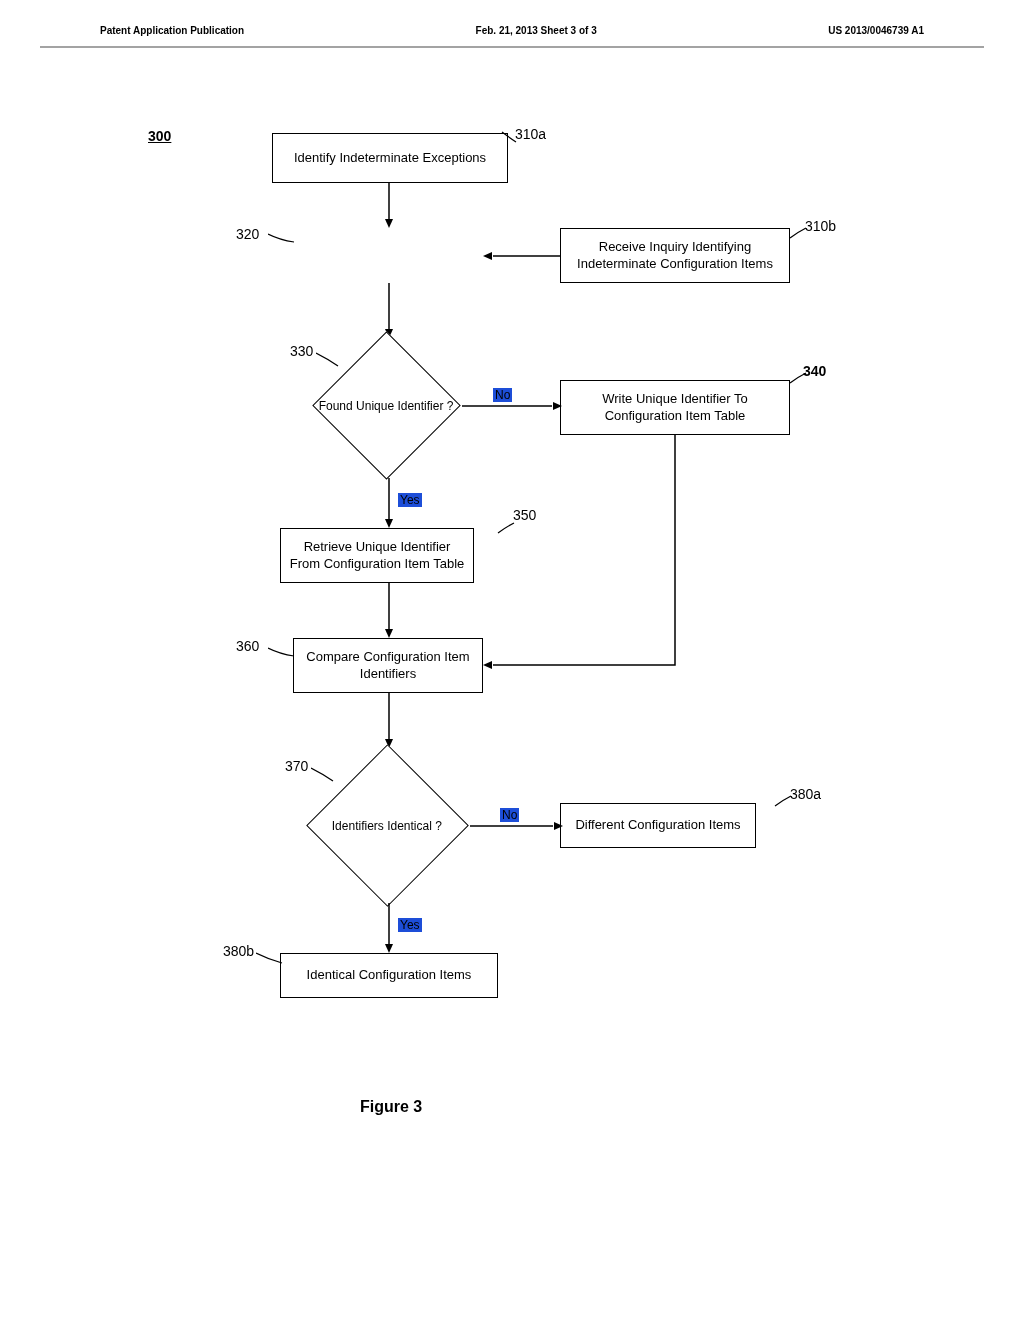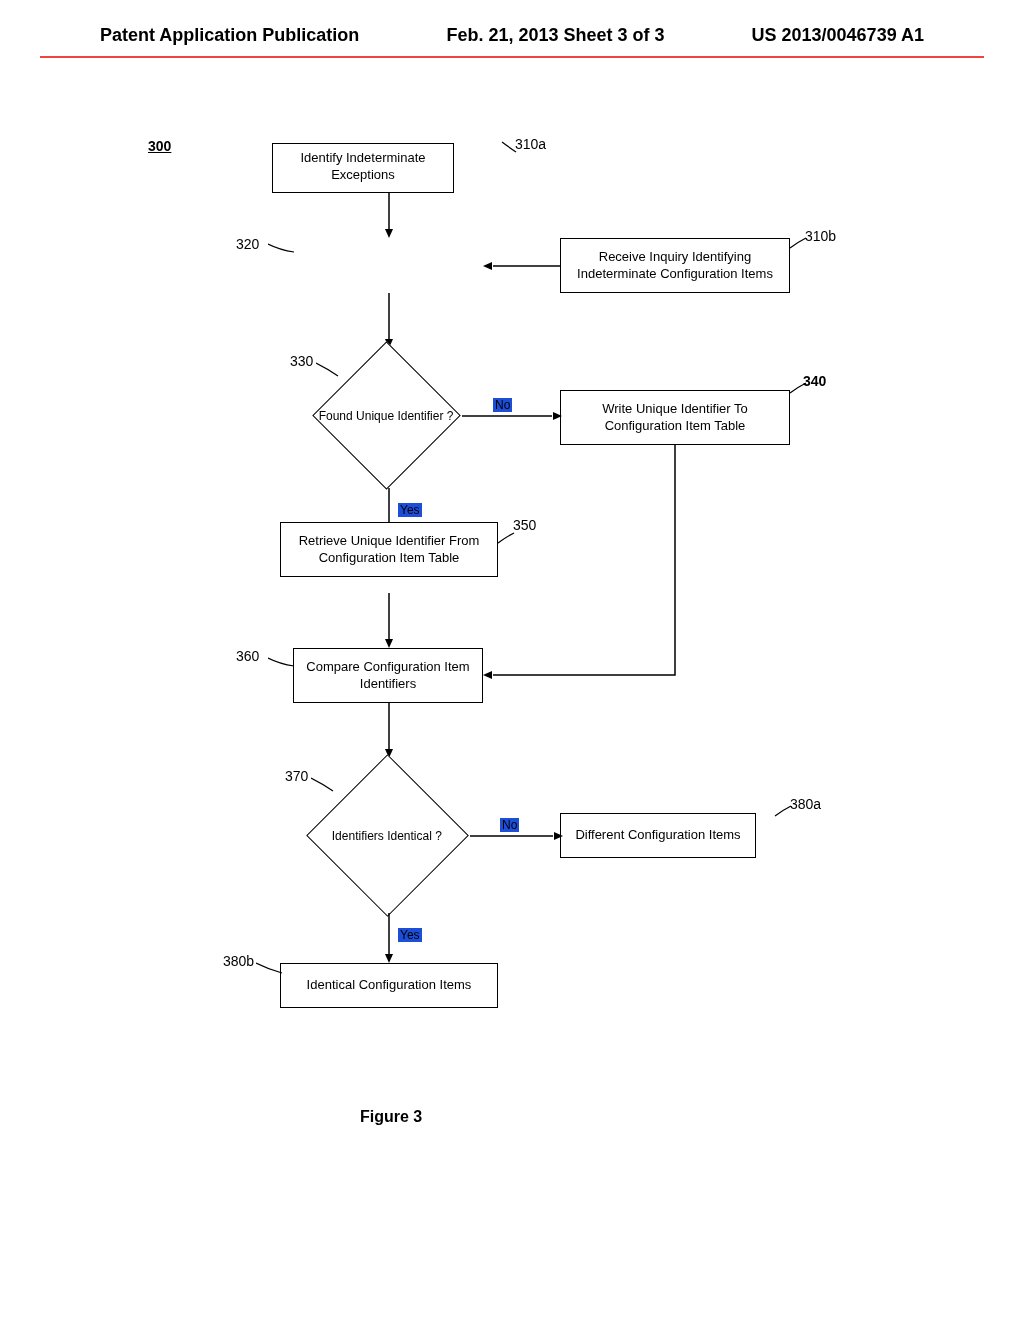--- a/index.html
+++ b/index.html
@@ -7,23 +7,23 @@
       font-family: Arial, sans-serif; 
       background: white;
       width: 1024px;
       height: 1320px;
       position: relative;
     }
     .header {
       display: flex;
       justify-content: space-between;
       padding: 25px 60px 10px 60px;
-      font-size: 18px;
+      font-size: 10px;
       font-weight: bold;
-      border-bottom: 2px solid #ef4444;
+      border-bottom: 2px solid #a3a3a3;
       margin: 0 40px;
       gap: 24px;
     }
     .diagram-container {
       position: relative;
       width: 100%;
       height: 1100px;
       margin-top: 60px;
       padding-left: 12px;
     }
@@ -88,21 +88,21 @@
 <div class="header">
   <span>Patent Application Publication</span>
   <span>Feb. 21, 2013  Sheet 3 of 3</span>
   <span>US 2013/0046739 A1</span>
 </div>
 
 <div class="diagram-container">
 
   <div class="ref-number underlined" style="left:148px; top:20px;">300</div>
 
-  <div class="box" style="left:272px; top:25px; width:182px; height:50px;align-items:flex-end;">
+  <div class="box" style="left:272px; top:25px; width:236px; height:50px;">
     <span>Identify Indeterminate Exceptions</span>
   </div>
   <div class="ref-number" style="left:515px; top:18px;">310a</div>
   <svg class="leader" style="left:500px; top:22px;" width="18" height="15">
       <path d="M2,2 Q10,8 16,12" stroke="#000" fill="none" stroke-width="1.2"></path>
     </svg>
 
   <svg class="connector" style="left:384px; top:75px;" width="10" height="45">
     <line x1="5" y1="0" x2="5" y2="38" stroke="#000" stroke-width="1.5"></line>
     <polygon points="5,45 1,36 9,36" fill="#000"></polygon>
@@ -154,21 +154,21 @@
     <polygon points="100,5 91,1 91,9" fill="#000"></polygon>
   </svg>
 
   <div class="edge-label" style="left:398px; top:385px;">Yes</div>
 
   <svg class="connector" style="left:384px; top:370px;" width="10" height="50">
     <line x1="5" y1="0" x2="5" y2="43" stroke="#000" stroke-width="1.5"></line>
     <polygon points="5,50 1,41 9,41" fill="#000"></polygon>
   </svg>
 
-  <div class="box" style="left:280px; top:404px; width:218px; height:55px;">
+  <div class="box" style="left:280px; top:420px; width:194px; height:55px;">
     <span>Retrieve Unique Identifier From Configuration Item Table</span>
   </div>
   <div class="ref-number" style="left:513px; top:399px;">350</div>
   <svg class="leader" style="left:496px; top:413px;" width="20" height="15">
       <path d="M2,12 Q10,6 18,2" stroke="#000" fill="none" stroke-width="1.2"></path>
     </svg>
 
   <svg class="connector" style="left:384px; top:475px;" width="10" height="55">
     <line x1="5" y1="0" x2="5" y2="48" stroke="#000" stroke-width="1.5"></line>
     <polygon points="5,55 1,46 9,46" fill="#000"></polygon>

